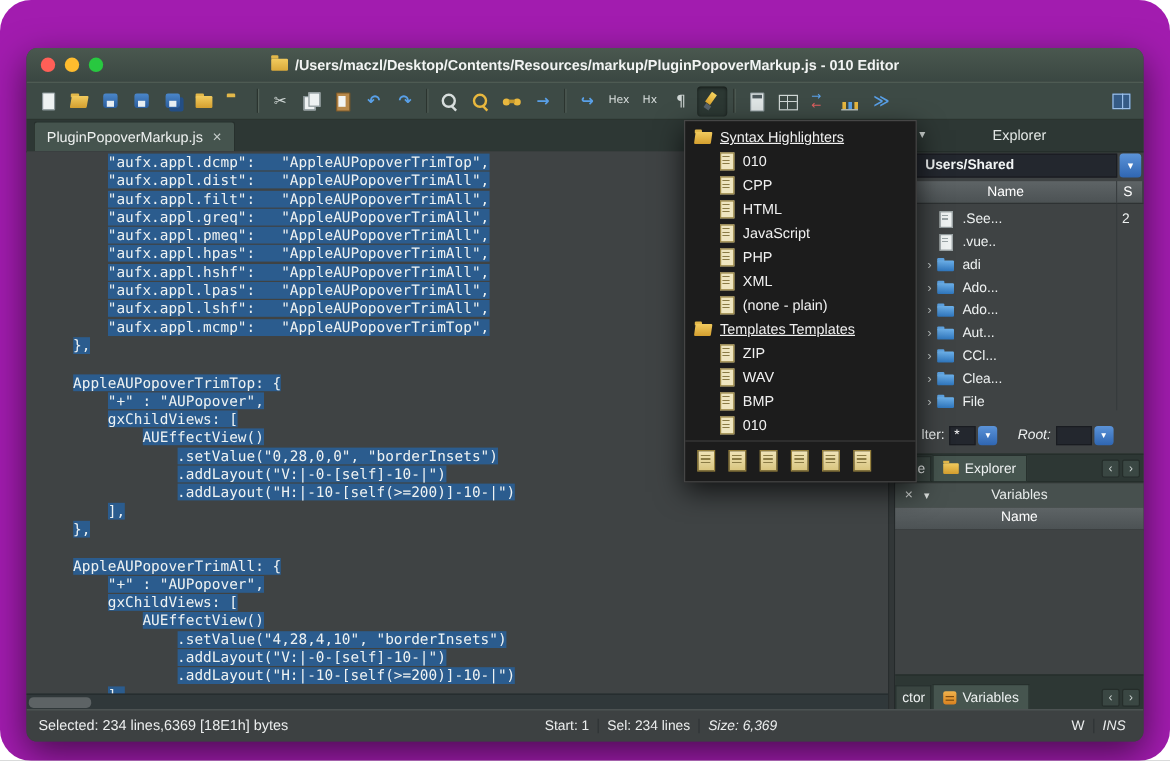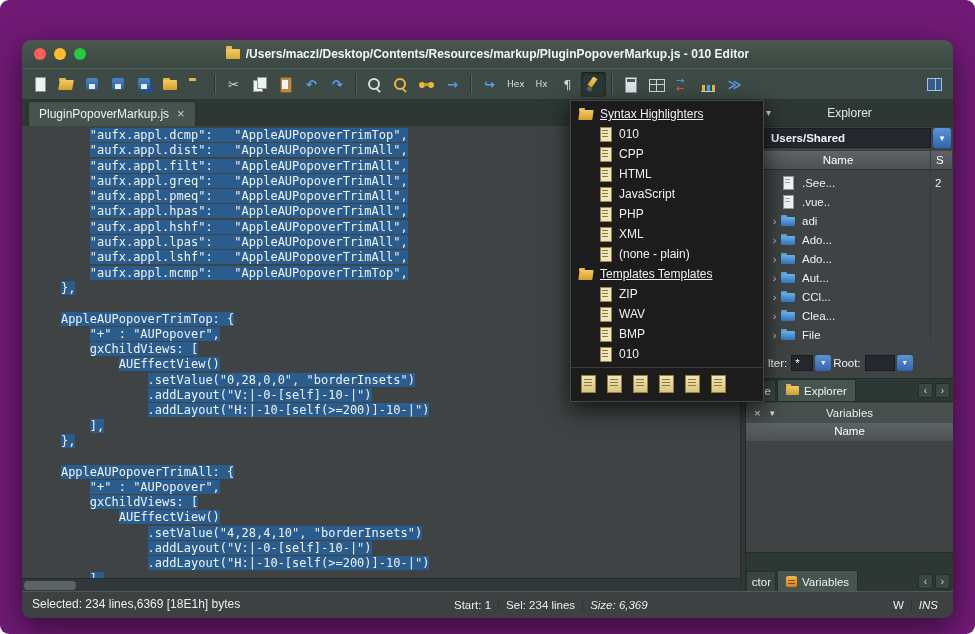--- a/index.html
+++ b/index.html
@@ -1,17 +1,17 @@
 <!DOCTYPE html>
 <html><head>
 <meta charset="utf-8">
 <style>
   html,body{margin:0;padding:0;}
   body{width:975px;height:634px;background:#ffffff;font-family:"Liberation Sans",sans-serif;position:relative;overflow:hidden;}
-  .backdrop{position:absolute;inset:0;background:#701a75;border-radius:9px;overflow:hidden;}
+  .backdrop{position:absolute;inset:0;background:#a21caf;border-radius:26px;overflow:hidden;}
 
   
   .window{position:absolute;left:22px;top:40px;width:931px;height:578px;background:#3f4344;border-radius:9px;overflow:hidden;box-shadow:0 10px 30px rgba(0,0,0,.55);}
   .titlebar{position:absolute;left:0;top:0;right:0;height:28px;background:linear-gradient(#4a584f,#3a4742);border-bottom:1px solid #272f2b;}
   .traffic{position:absolute;left:12px;top:8px;display:flex;gap:8px;}
   .traffic span{width:12px;height:12px;border-radius:50%;}
   .tl-red{background:#ff5f57}.tl-yellow{background:#febc2e}.tl-green{background:#28c840}
   .title{position:absolute;left:90px;right:90px;top:0;height:28px;display:flex;align-items:center;justify-content:center;gap:6px;color:#f2f4f3;font-size:12px;font-weight:bold;white-space:nowrap;overflow:hidden;}
   .tfold{width:14px;height:10px;background:linear-gradient(#f2cb5e,#d9a93a);border-radius:1px;position:relative;flex:none;}
   .tfold::before{content:"";position:absolute;left:0;top:-3px;width:6px;height:3px;background:#e3b84a;border-radius:1px 1px 0 0;}
@@ -89,39 +89,39 @@
   .ex-exp{width:13px;margin-left:22px;color:#c2c8c6;font-size:11px;text-align:center;flex:none;}
   .exi{width:15px;height:13px;position:relative;margin-right:6px;flex:none;}
   .exi-doc::before{content:"";position:absolute;left:2px;top:0;width:9px;height:12px;background:#eef2f2;border:1px solid #90999b;}
   .exi-doc::after{content:"";position:absolute;left:4px;top:3px;width:5px;height:6px;background:repeating-linear-gradient(#9aa4a6 0 1px,transparent 1px 3px);}
   .exi-folder::before{content:"";position:absolute;left:0;top:1px;width:6px;height:3px;background:#5ea3e2;border-radius:1px 1px 0 0;}
   .exi-folder::after{content:"";position:absolute;left:0;top:3px;width:14px;height:9px;background:linear-gradient(#6db1ea,#2f76bd);border-radius:1px;}
   .ex-name{flex:1;overflow:hidden;white-space:nowrap;}
   .ex-size{width:18px;overflow:hidden;flex:none;}
   .filterrow{position:absolute;top:252px;left:0;right:0;height:22px;display:flex;align-items:center;}
   .f-label{margin-left:22px;}
-  .f-label2{margin-left:2px;}
+  .f-label2{margin-left:17px;font-style:italic;}
   .fld{background:#23272e;border:1px solid #191c21;height:16px;line-height:15px;color:#fff;padding:0 3px;margin-left:4px;box-sizing:border-box;}
   .fld-filter{width:22px;}
   .fld-root{width:30px;}
   .bluebtn{width:16px;height:16px;background:linear-gradient(#5b93d8,#2f66b2);border-radius:3px;color:#fff;font-size:8px;text-align:center;line-height:16px;margin-left:2px;flex:none;}
   .tabstrip2{position:absolute;top:278px;left:0;right:0;height:24px;background:#2d3734;border-top:1px solid #252d2a;border-bottom:1px solid #252d2a;display:flex;align-items:flex-end;box-sizing:border-box;}
   .ptab-partial{width:30px;height:21px;background:#3a4541;border:1px solid #27302d;border-bottom:none;display:flex;align-items:center;justify-content:flex-end;padding-right:4px;overflow:hidden;box-sizing:border-box;}
   .ptab-active{height:22px;background:#46554f;border:1px solid #27302d;border-bottom:none;display:flex;align-items:center;gap:5px;padding:0 8px;margin-left:1px;box-sizing:border-box;}
   .fold-ic{width:13px;height:9px;background:linear-gradient(#f2cb5e,#d49f2f);border-radius:1px;position:relative;flex:none;}
   .fold-ic::before{content:"";position:absolute;left:0;top:-2px;width:5px;height:2px;background:#e3b84a;}
   .ts-btns{margin-left:auto;display:flex;gap:2px;margin-bottom:3px;margin-right:3px;}
   .ts-btn{width:15px;height:15px;background:#3a4743;border:1px solid #252d2a;color:#cfd5d3;font-size:10px;line-height:13px;text-align:center;border-radius:2px;box-sizing:border-box;}
   .varhead{position:absolute;top:303px;left:0;right:0;height:20px;background:#47504e;border-bottom:1px solid #2e3331;}
   .vh-close{position:absolute;left:8px;line-height:20px;color:#dde1df;}
   .vh-caret{position:absolute;left:24px;line-height:20px;font-size:9px;color:#dde1df;}
   .vh-title{text-align:center;line-height:20px;color:#e8ecea;}
   .namehead2{position:absolute;top:323px;left:0;right:0;height:18px;background:linear-gradient(#5e6466,#4c5254);border-bottom:1px solid #2e3233;color:#fff;text-align:center;line-height:17px;}
   .varbody{position:absolute;top:341px;left:0;right:0;bottom:26px;background:#3f4344;}
-  .tabstrip3{position:absolute;left:0;right:0;bottom:0;height:40px;background:#2d3734;border-top:1px solid #252d2a;display:flex;align-items:flex-end;box-sizing:border-box;}
+  .tabstrip3{position:absolute;left:0;right:0;bottom:0;height:30px;background:#2d3734;border-top:1px solid #252d2a;display:flex;align-items:flex-end;box-sizing:border-box;}
   .var-ic{width:11px;height:11px;background:linear-gradient(#f2b34c,#d9821f);border-radius:2px;position:relative;flex:none;}
   .var-ic::before{content:"";position:absolute;left:2px;top:4px;width:7px;height:1px;background:#7c4b10;box-shadow:0 3px 0 #7c4b10;}
 
   
   .statusbar{position:absolute;left:0;right:0;bottom:0;height:26px;background:#3d4142;border-top:1px solid #525758;color:#eceeee;}
   .sb-left{position:absolute;left:10px;line-height:25px;font-size:12px;white-space:nowrap;}
   .sb-group{position:absolute;top:0;height:100%;display:flex;align-items:center;font-size:11.5px;}
   .sb-mid{left:425px;}
   .sb-right{left:660px;margin-top:32px;}
   .sb-far{right:8px;}

